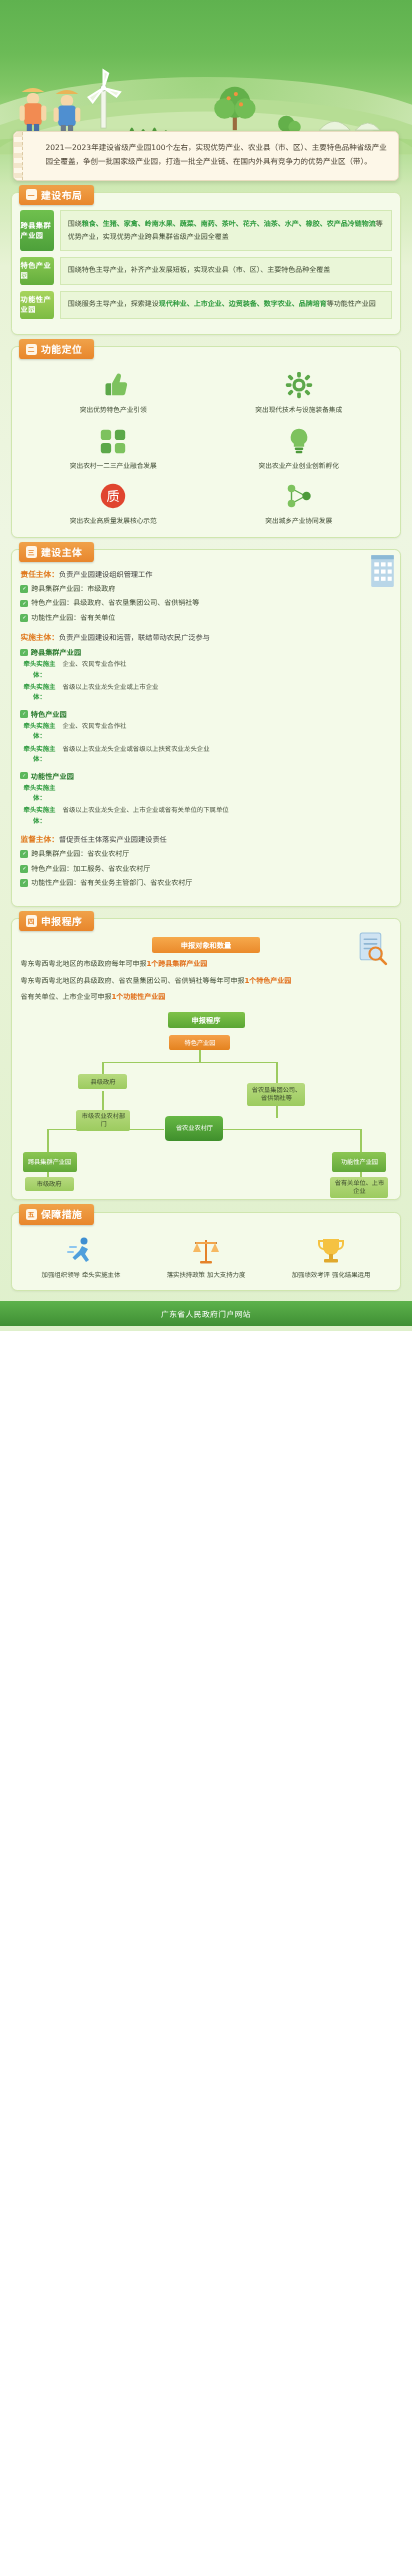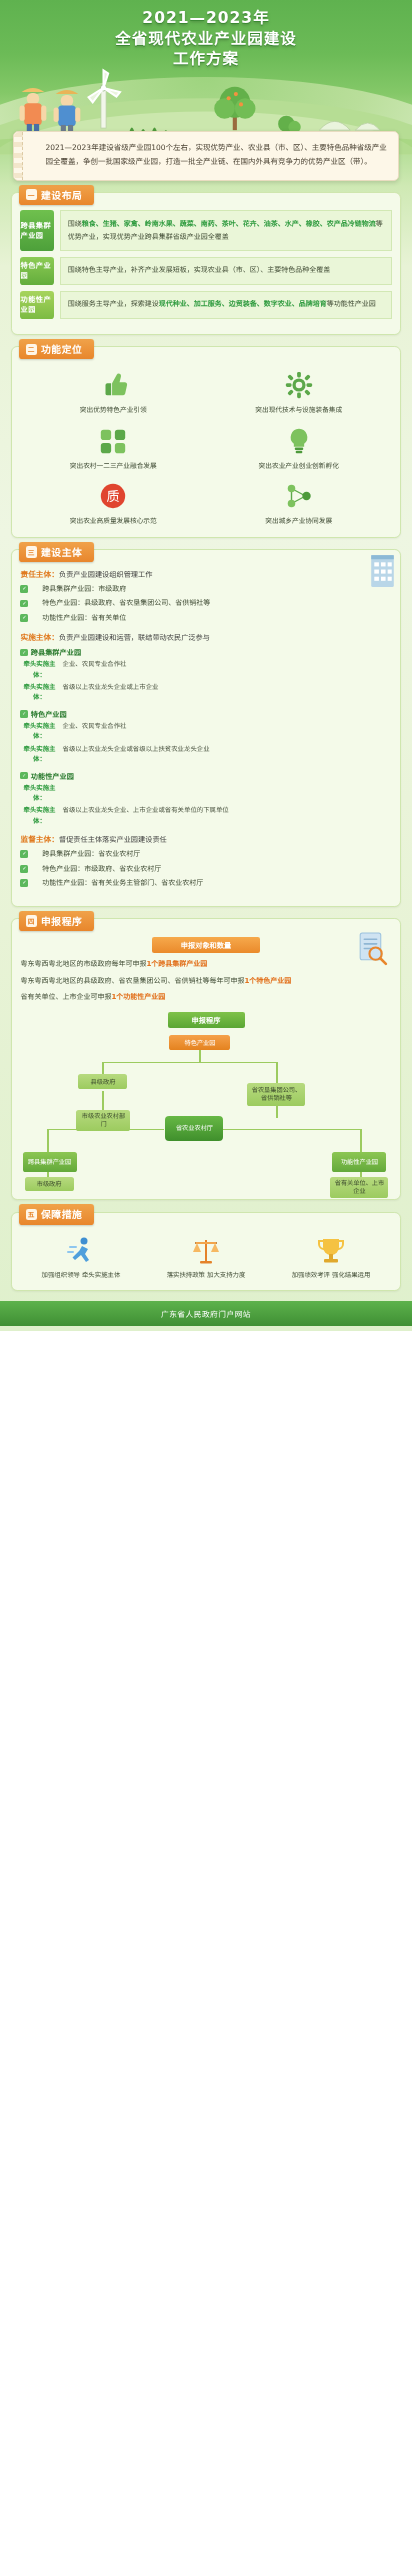--- a/index.html
+++ b/index.html
@@ -121,21 +121,21 @@
   .fn-ico { height: 34px; display: flex; align-items: center; justify-content: center; }
   .fn-cap { font-size: 6.7px; line-height: 10.3px; color: #3e4a33; margin-top: 3.1px; }
 
   
   .sub-block { margin-bottom: 7.2px; position: relative; }
   .sub-title {
     font-size: 7.7px; font-weight: bold; color: #e07a1f; margin-bottom: 4.1px;
   }
   .sub-title .nm { color: #3c3c3c; font-weight: normal; font-size: 7.2px; }
   .chk-line {
-    display: flex; align-items: flex-start; gap: 14px;
+    display: flex; align-items: flex-start; gap: 3px;
     font-size: 7px; line-height: 12px; color: #3e4a33; margin-bottom: 2.6px;
   }
   .chk {
     flex: 0 0 7.7px; width: 7.7px; height: 7.7px; margin-top: 2.1px;
     border-radius: 1.5px; background: #5cb85c; color: #fff;
     font-size: 5.2px; line-height: 7.7px; text-align: center;
   }
   .impl-group { margin: 5.2px 0 6.2px 0; }
   .impl-name { font-size: 7.2px; color: #2e7d32; font-weight: bold; margin-bottom: 2.1px; display: flex; align-items: center; gap: 3.1px;}
   .impl-name .chk2 { width: 7.2px; height: 7.2px; border-radius: 1.5px; background: #5cb85c; color:#fff; font-size:4.6px; line-height:7.2px; text-align:center;}
@@ -191,25 +191,20 @@
   }
 </style>
 </head>
 <body>
 
 <div class="page">
 
   <div class="hero">
     <div class="sky-arc"></div>
 
-    <div class="hero-title">
-      <div class="l1">2021—2023年</div>
-      <div class="l2">全省现代农业产业园建设</div>
-      <div class="l3">工作方案</div>
-    </div>
 
     <svg class="scene" viewBox="0 0 800 180">
 
       <ellipse cx="400" cy="180" rx="470" ry="110" fill="#b6dd94"></ellipse>
       <ellipse cx="400" cy="196" rx="420" ry="100" fill="#cbe7ad"></ellipse>
 
       <path d="M0 150 Q400 120 800 150 L800 180 L0 180 Z" fill="#9ed177" opacity="0.55"></path>
 
       <g>
         <rect x="196" y="52" width="10" height="76" fill="#f2f6ea" stroke="#b9cfa4" stroke-width="1.5"></rect>
@@ -285,21 +280,21 @@
     <div class="lay-row">
       <div class="lay-tag t1">跨县集群产业园</div>
       <div class="lay-body"><span>围绕</span><span class="hl">粮食、生猪、家禽、岭南水果、蔬菜、南药、茶叶、花卉、油茶、水产、橡胶、农产品冷链物流</span><span>等优势产业，实现优势产业跨县集群省级产业园全覆盖</span></div>
     </div>
     <div class="lay-row">
       <div class="lay-tag t2">特色产业园</div>
       <div class="lay-body"><span>围绕特色主导产业，补齐产业发展短板，实现农业县（市、区）、主要特色品种全覆盖</span></div>
     </div>
     <div class="lay-row">
       <div class="lay-tag t3">功能性产业园</div>
-      <div class="lay-body"><span>围绕服务主导产业，探索建设</span><span class="hl">现代种业、加工服务、边贸装备、数字农业、品牌培育</span><span>等功能性产业园</span></div>
+      <div class="lay-body"><span>围绕服务主导产业，探索建设</span><span class="hl">现代种业、上市企业、边贸装备、数字农业、品牌培育</span><span>等功能性产业园</span></div>
     </div>
   </div>
 
   <div class="panel">
     <div class="sec-head">
       <span class="hicon">二</span>
       <span>功能定位</span>
     </div>
 
     <div class="fn-grid">
@@ -481,21 +476,21 @@
     <div class="sub-block">
       <div class="sub-title">
         <span>监督主体：</span><span class="nm">督促责任主体落实产业园建设责任</span>
       </div>
       <div class="chk-line">
         <span class="chk">✓</span>
         <span>跨县集群产业园：省农业农村厅</span>
       </div>
       <div class="chk-line">
         <span class="chk">✓</span>
-        <span>特色产业园：市级政府、省农业农村厅</span>
+        <span>特色产业园：加工服务、省农业农村厅</span>
       </div>
       <div class="chk-line">
         <span class="chk">✓</span>
         <span>功能性产业园：省有关业务主管部门、省农业农村厅</span>
       </div>
     </div>
   </div>
 
   <div class="panel">
     <div class="sec-head">

